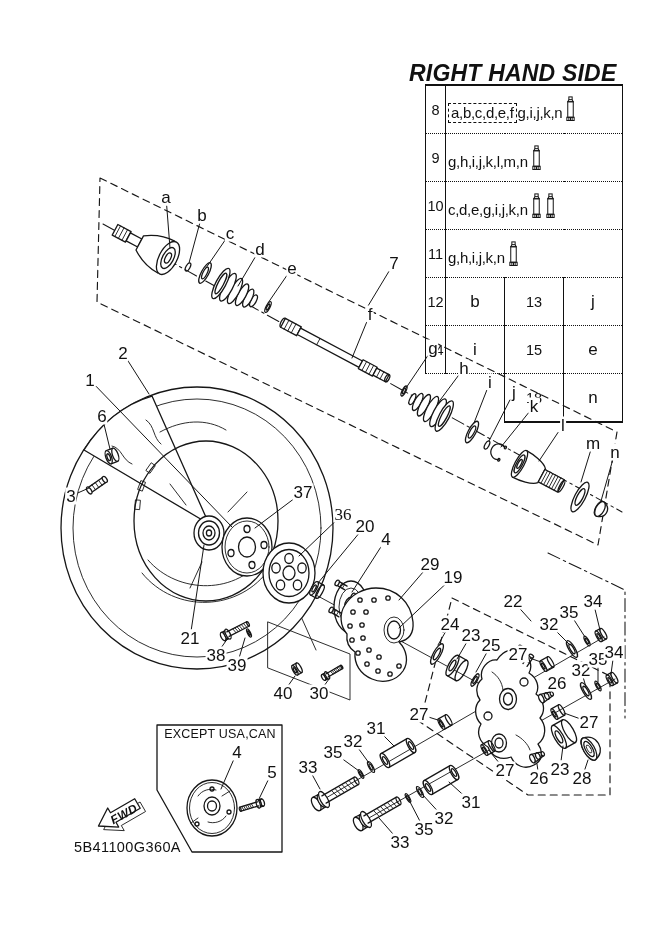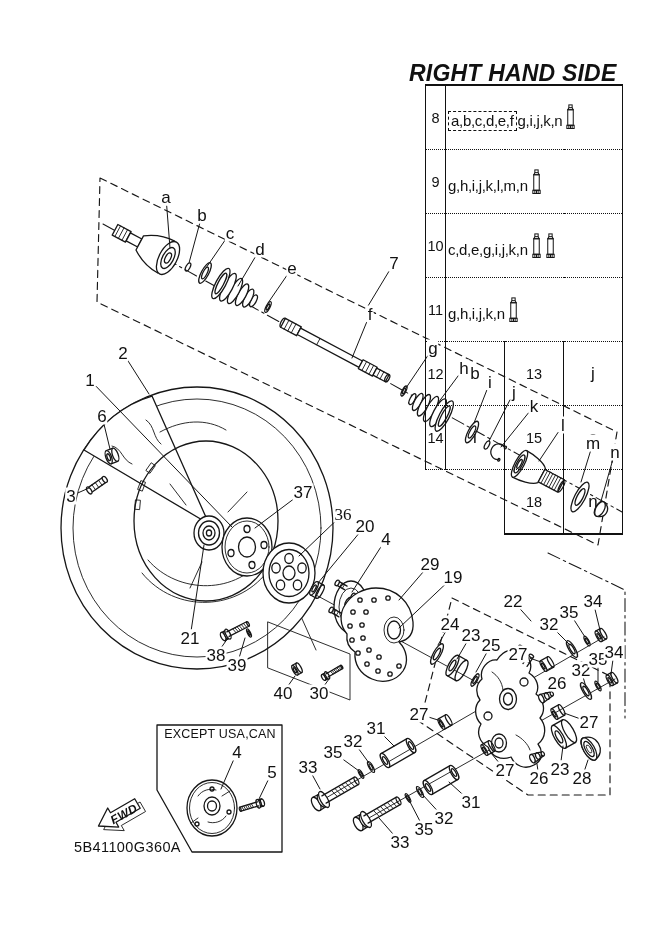--- a/index.html
+++ b/index.html
@@ -18,21 +18,21 @@
          font-style:italic;white-space:nowrap;letter-spacing:0.2px;}
   .code{position:absolute;left:74px;top:839px;font-size:14.5px;letter-spacing:0.4px;}
   .inset-title{position:absolute;left:159px;top:727px;width:122px;text-align:center;
                font-size:12.5px;letter-spacing:0.2px;}
   .fwd{position:absolute;left:124px;top:814px;transform:translate(-50%,-50%) rotate(-29deg);
        font-size:12px;font-weight:700;font-style:italic;letter-spacing:0.6px;}
   table.chart{position:absolute;left:425px;top:84px;width:198px;border-collapse:collapse;
               table-layout:fixed;}
   .chart td{border-left:1.6px solid #111;border-right:1.6px solid #111;
             border-top:1.6px dotted #111;border-bottom:1.6px dotted #111;
-            height:31px;padding:16px 2px;vertical-align:middle;}
+            height:31px;padding:8px 2px;vertical-align:middle;}
   .chart tr.first td{border-top:2px solid #111;}
   .chart tr.last td.solidB{border-bottom:2px solid #111;}
   .chart td.endL{border-bottom:2px solid #111;}
   .chart td.n{width:19px;text-align:center;font-size:14.5px;padding:0;}
   .chart td.v{text-align:center;font-size:17px;width:80px;}
   .chart td.list{font-size:15px;letter-spacing:-0.3px;white-space:nowrap;}
   .chart td.blank{border:none;}
   .dashedbox{display:inline-block;border:1.5px dashed #111;padding:0 2px;margin-right:1px;line-height:1.2;}
   .tubeicon{vertical-align:-4px;margin-left:3px;}
 </style>

